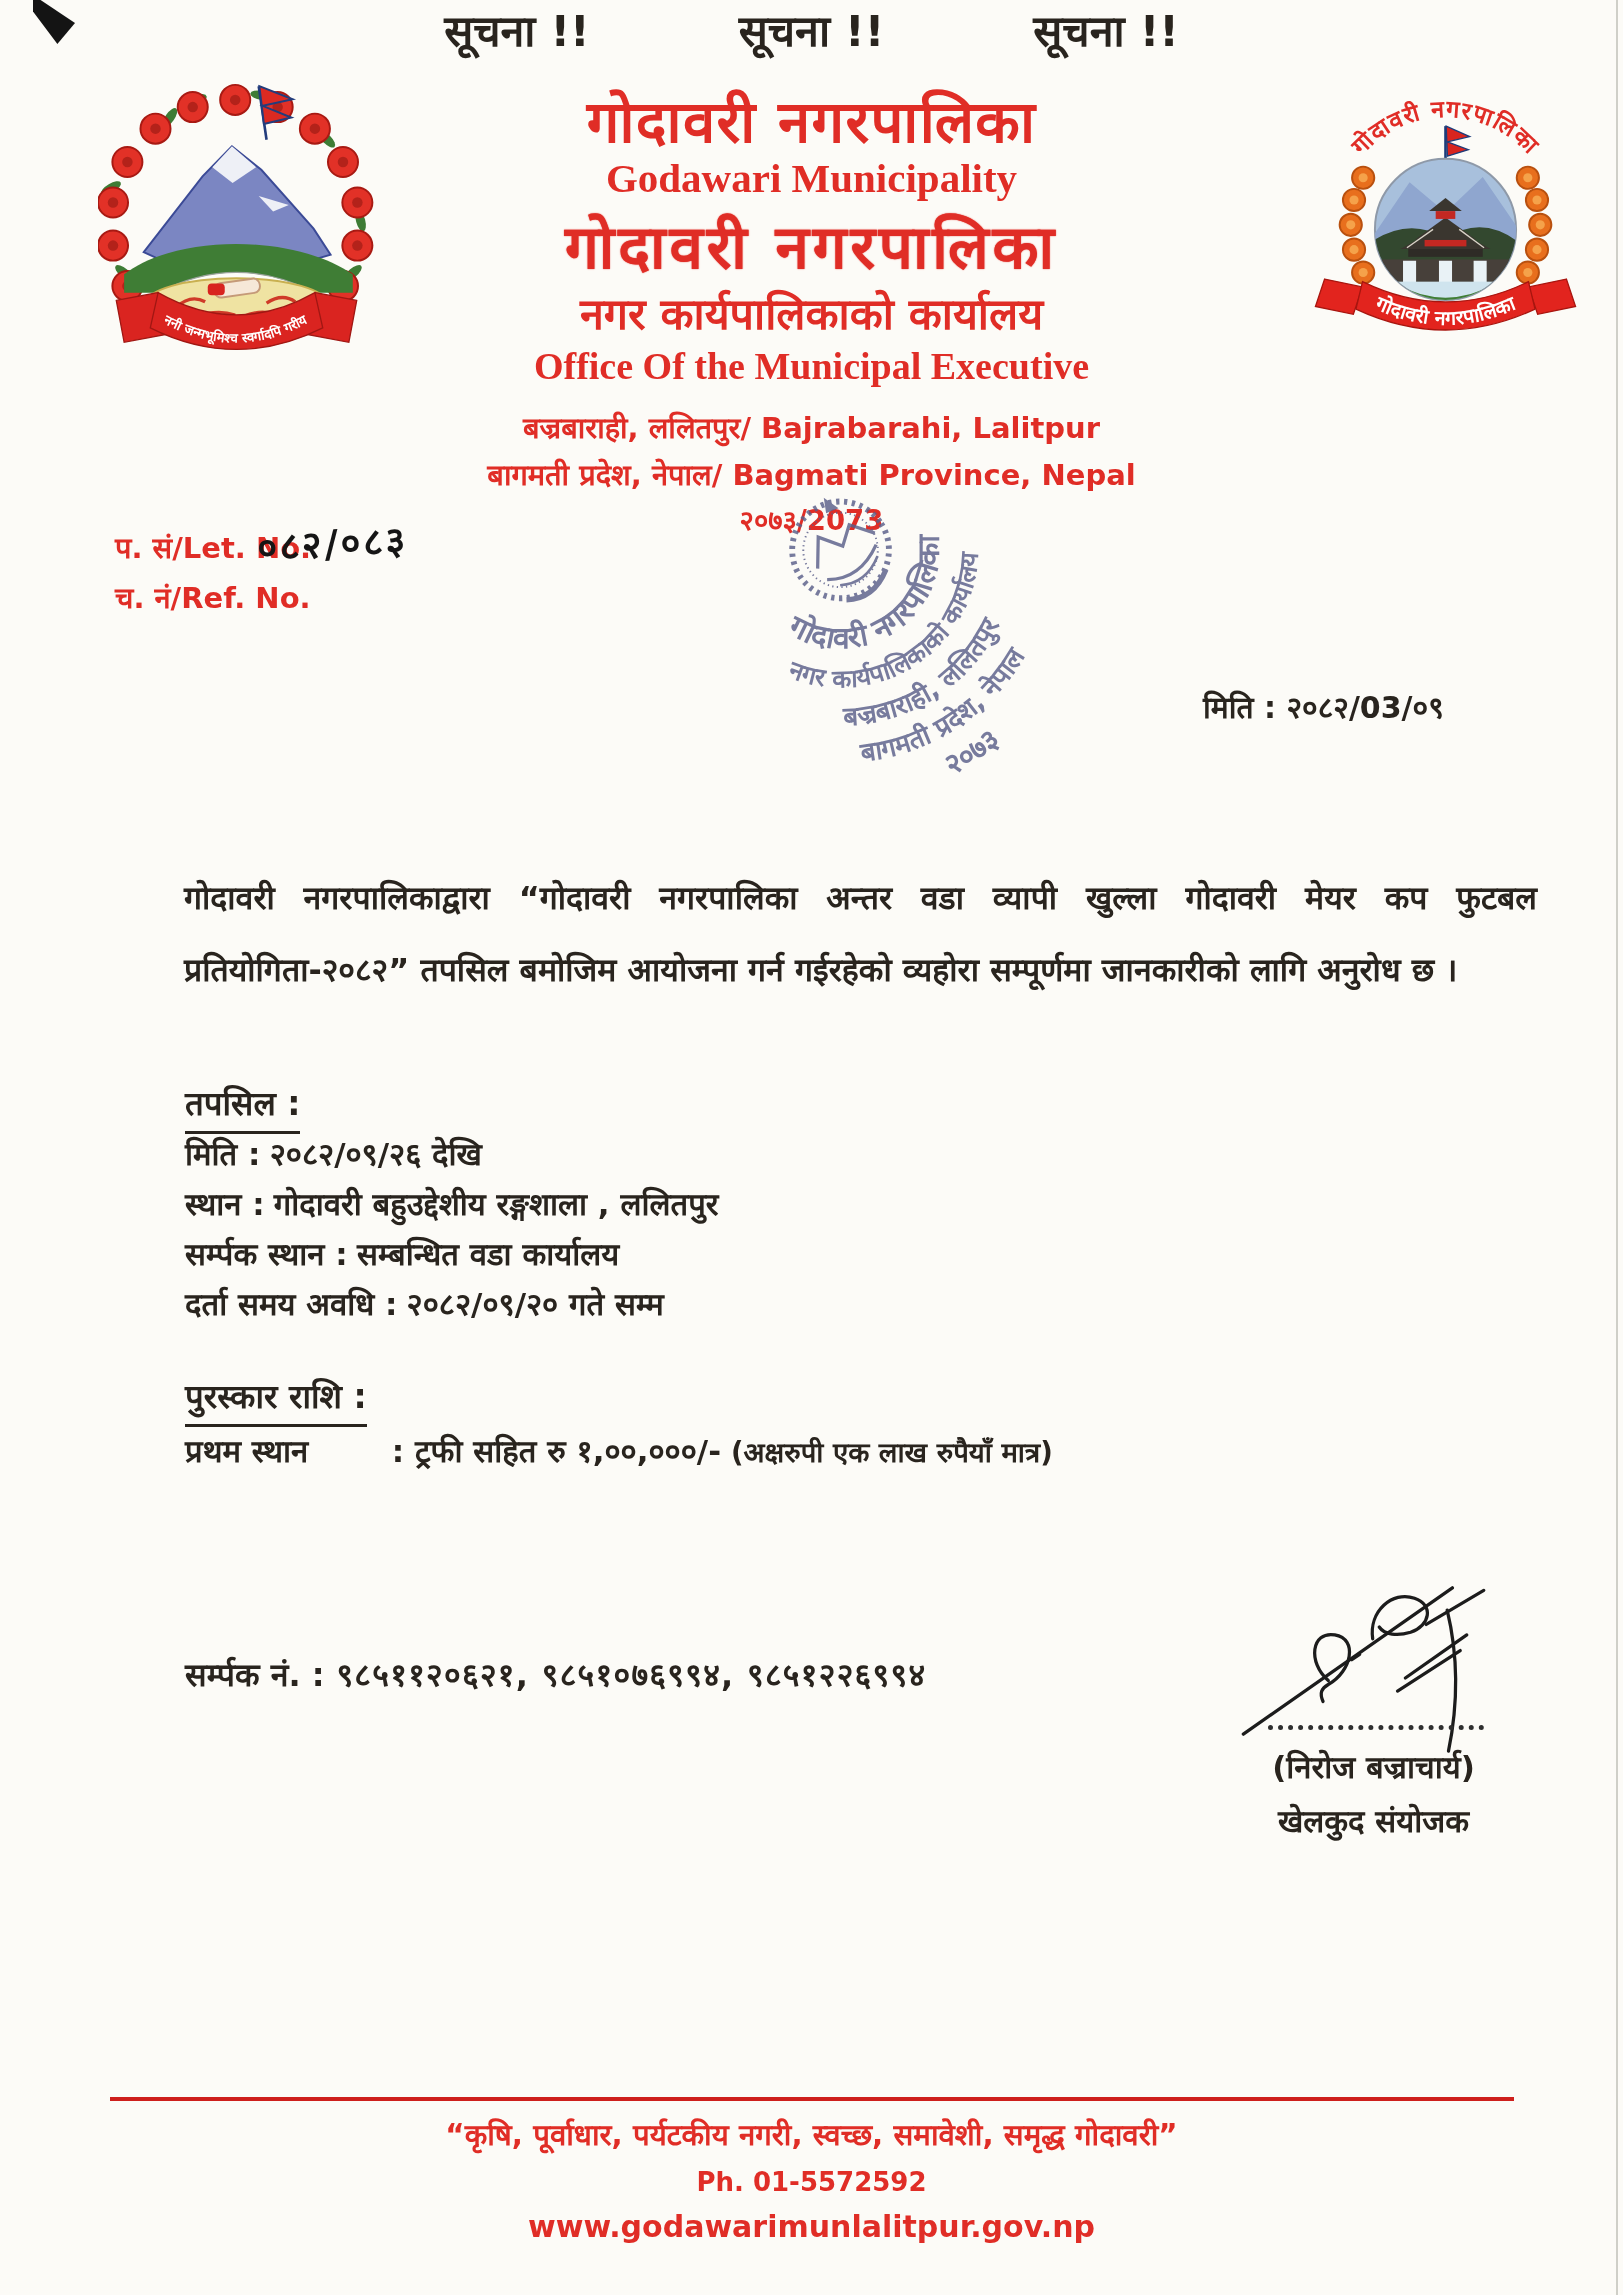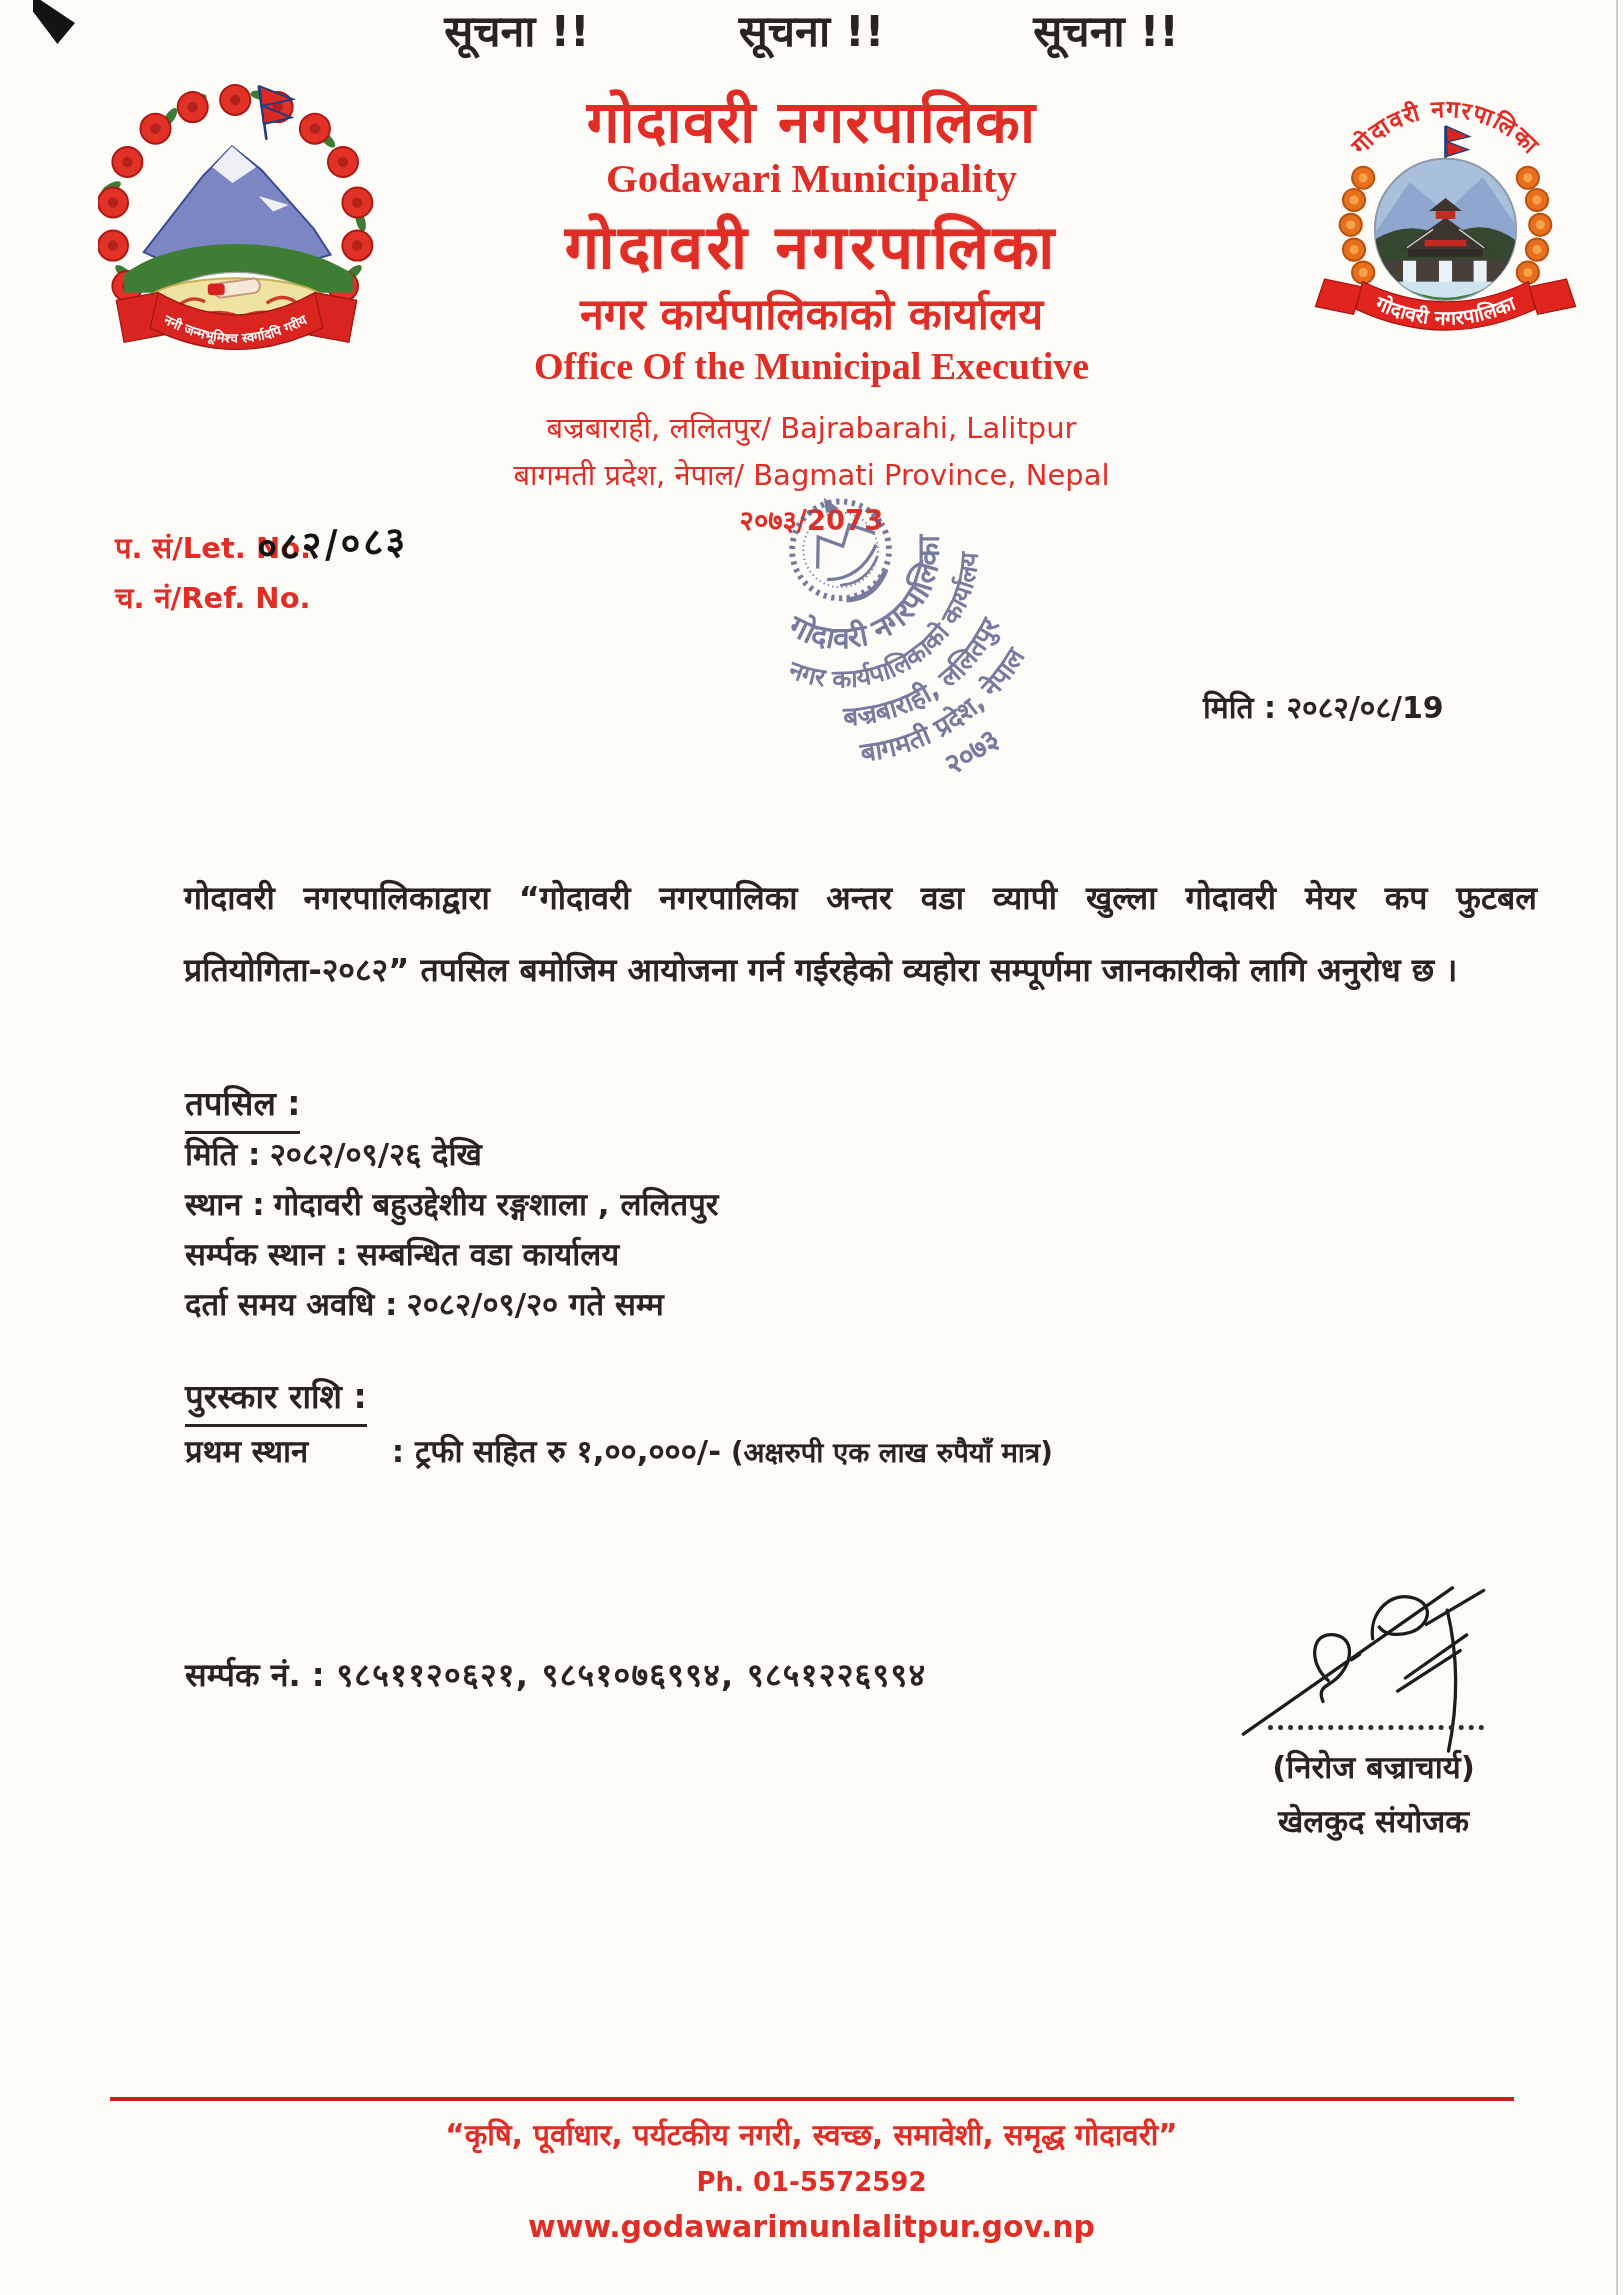--- a/index.html
+++ b/index.html
@@ -14,21 +14,21 @@
   .corner-mark{left:33px;top:0;width:42px;height:44px;background:#141414;
                clip-path:polygon(18% 0,100% 52%,58% 100%,0 26%,0 0);}
   .edge-line{right:4.6px;top:0;width:2px;height:100%;background:#cfcfc8;}
 
   
   .t-dev{top:80px;font-size:58px;font-weight:800;letter-spacing:1.3px;}
   .t-eng{top:154px;font-size:41px;font-weight:700;}
   .t-ranjana{top:204px;font-size:60px;font-weight:900;letter-spacing:3.9px;text-shadow:0 0 1.3px #e02d26;}
   .t-dev2{top:283px;font-size:43px;font-weight:800;}
   .t-eng2{top:344px;font-size:38px;font-weight:700;}
-  .addr{font-size:29px;font-weight:400;}
+  .addr{font-size:29px;font-weight:700;}
   .addr1{top:407px;} .addr2{top:454px;}
   .year{top:501px;font-size:27.5px;font-weight:600;}
 
   .logo-left{left:98px;top:77px;width:277px;height:281px;}
   .logo-right{left:1305px;top:84px;width:281px;height:262px;overflow:visible;}
 
   
   .letno{left:115px;top:527px;font-size:29px;font-weight:700;}
   .letval{left:257px;top:516px;font-size:38px;font-weight:600;color:#151515;transform:rotate(-3deg);letter-spacing:2.6px;}
   .refno{left:115px;top:577px;font-size:29px;font-weight:700;}
@@ -257,21 +257,21 @@
         <text font-size="38"><textPath href="#s2" startOffset="50%" text-anchor="middle">नगर कार्यपालिकाको कार्यालय</textPath></text>
         <text font-size="40"><textPath href="#s3" startOffset="50%" text-anchor="middle">बज्रबाराही, ललितपुर</textPath></text>
         <text font-size="40"><textPath href="#s4" startOffset="50%" text-anchor="middle">बागमती प्रदेश, नेपाल</textPath></text>
         <text font-size="44"><textPath href="#s5" startOffset="50%" text-anchor="middle">२०७३</textPath></text>
       </g>
     </g>
   </svg>
 
   <div class="abs docdate">
     <span>मिति :</span>
-    <span>२०८२/०८/19</span>
+    <span>२०८२/03/०९</span>
   </div>
 
   <div class="notice-heading">
     <span>सूचना !!</span>
     <span>सूचना !!</span>
     <span>सूचना !!</span>
   </div>
 
   <div class="abs body-par"><span>गोदावरी नगरपालिकाद्वारा </span><span class="b">“गोदावरी नगरपालिका अन्तर वडा व्यापी खुल्ला गोदावरी मेयर कप फुटबल प्रतियोगिता-२०८२”</span><span> तपसिल बमोजिम आयोजना गर्न गईरहेको व्यहोरा सम्पूर्णमा जानकारीको लागि अनुरोध छ ।</span></div>
 

